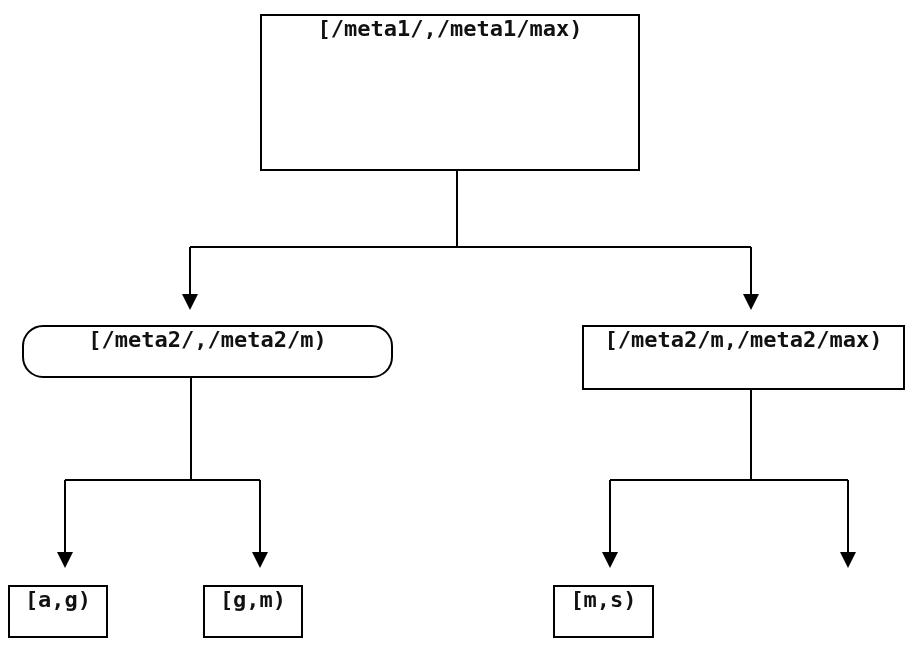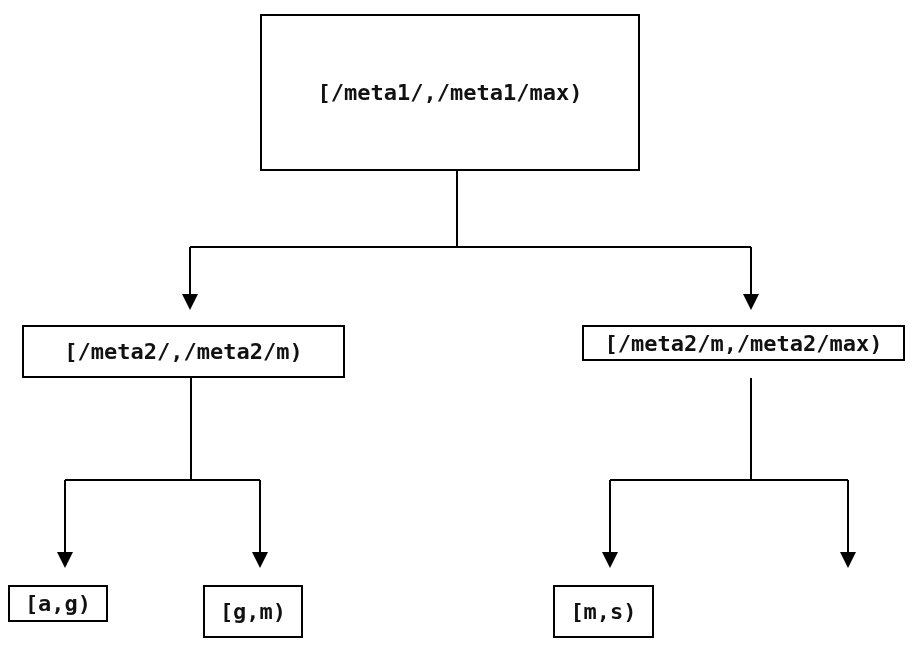--- a/index.html
+++ b/index.html
@@ -21,33 +21,33 @@
     top: 0;
     width: 912px;
     height: 652px;
   }
   .node {
     position: absolute;
     box-sizing: border-box;
     border: 2px solid #000000;
     background: #ffffff;
     display: flex;
-    align-items: center;
+    align-items: flex-start;
     justify-content: center;
   }
   .node-label {
     font-size: 22px;
     font-weight: bold;
     color: #111111;
     white-space: pre;
   }
   .node-root  { left: 260px; top: 14px;  width: 380px; height: 157px; }
-  .node-left  { left: 22px;  top: 325px; width: 323px; height: 53px; }
-  .node-right { left: 582px; top: 325px; width: 323px; height: 36px; }
-  .node-ag    { left: 8px;   top: 585px; width: 100px; height: 37px; }
+  .node-left  { left: 22px;  top: 325px; width: 371px; height: 53px; border-radius: 21px; }
+  .node-right { left: 582px; top: 325px; width: 323px; height: 65px; }
+  .node-ag    { left: 8px;   top: 585px; width: 100px; height: 53px; }
   .node-gm    { left: 203px; top: 585px; width: 100px; height: 53px; }
   .node-ms    { left: 553px; top: 585px; width: 101px; height: 53px; }
   .node-smax  { left: 778px; top: 585px; width: 126px; height: 53px; }
 </style>
 </head>
 <body>
 
 <div class="canvas">
 
   <svg class="edges" width="912" height="652" viewBox="0 0 912 652" xmlns="http://www.w3.org/2000/svg" aria-hidden="true">

